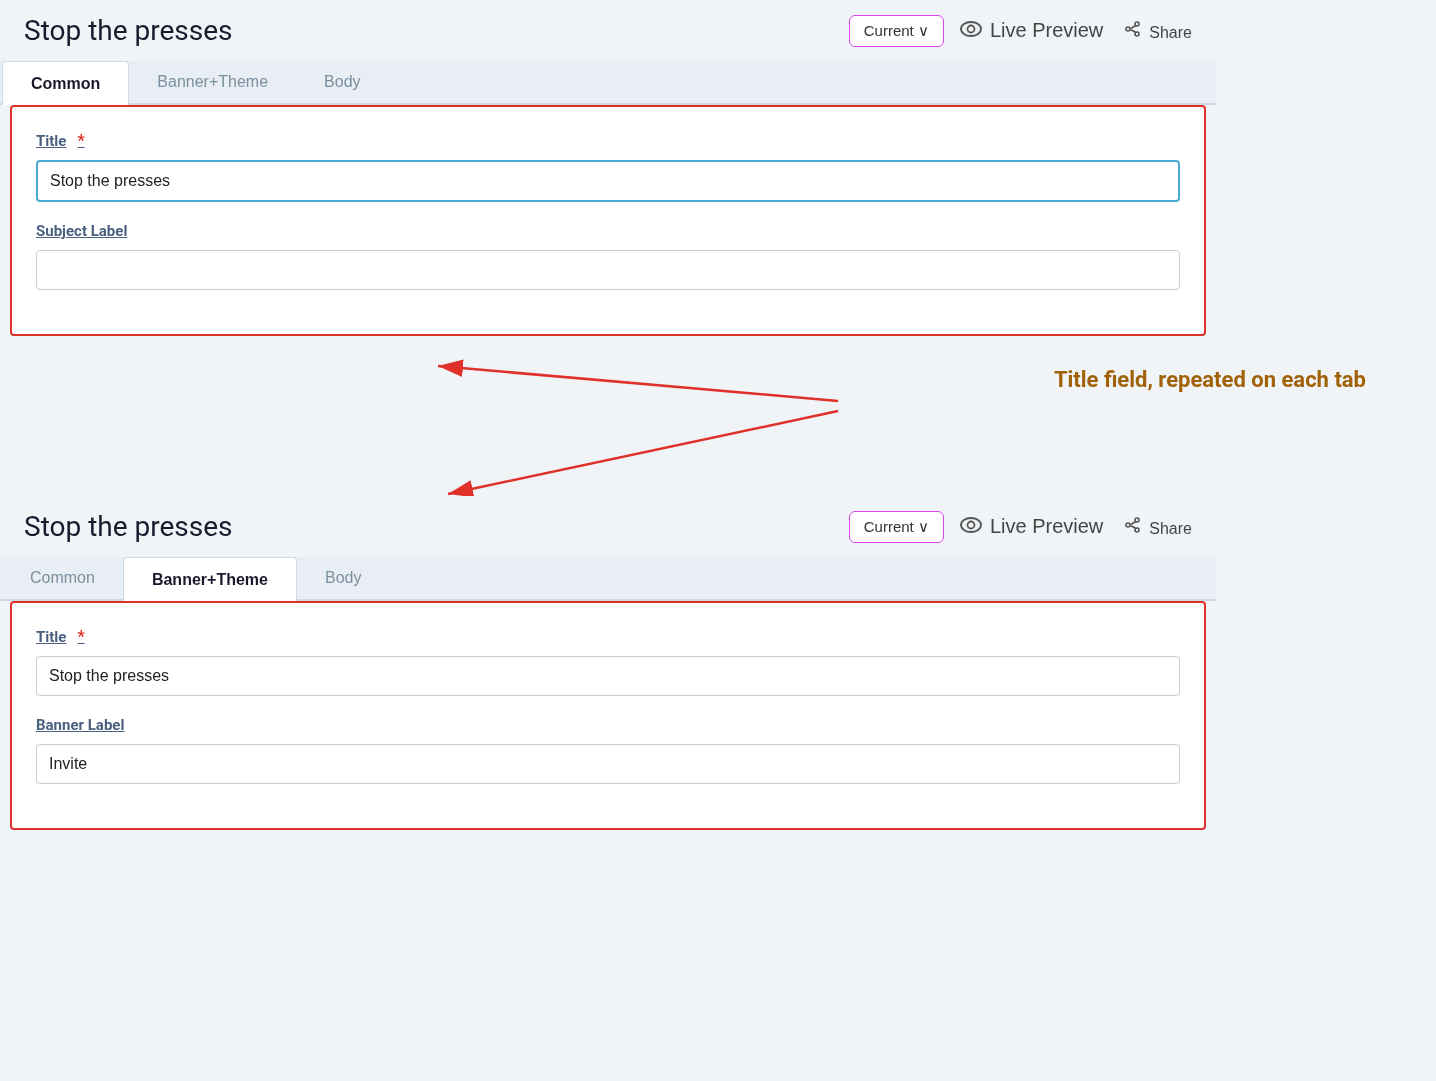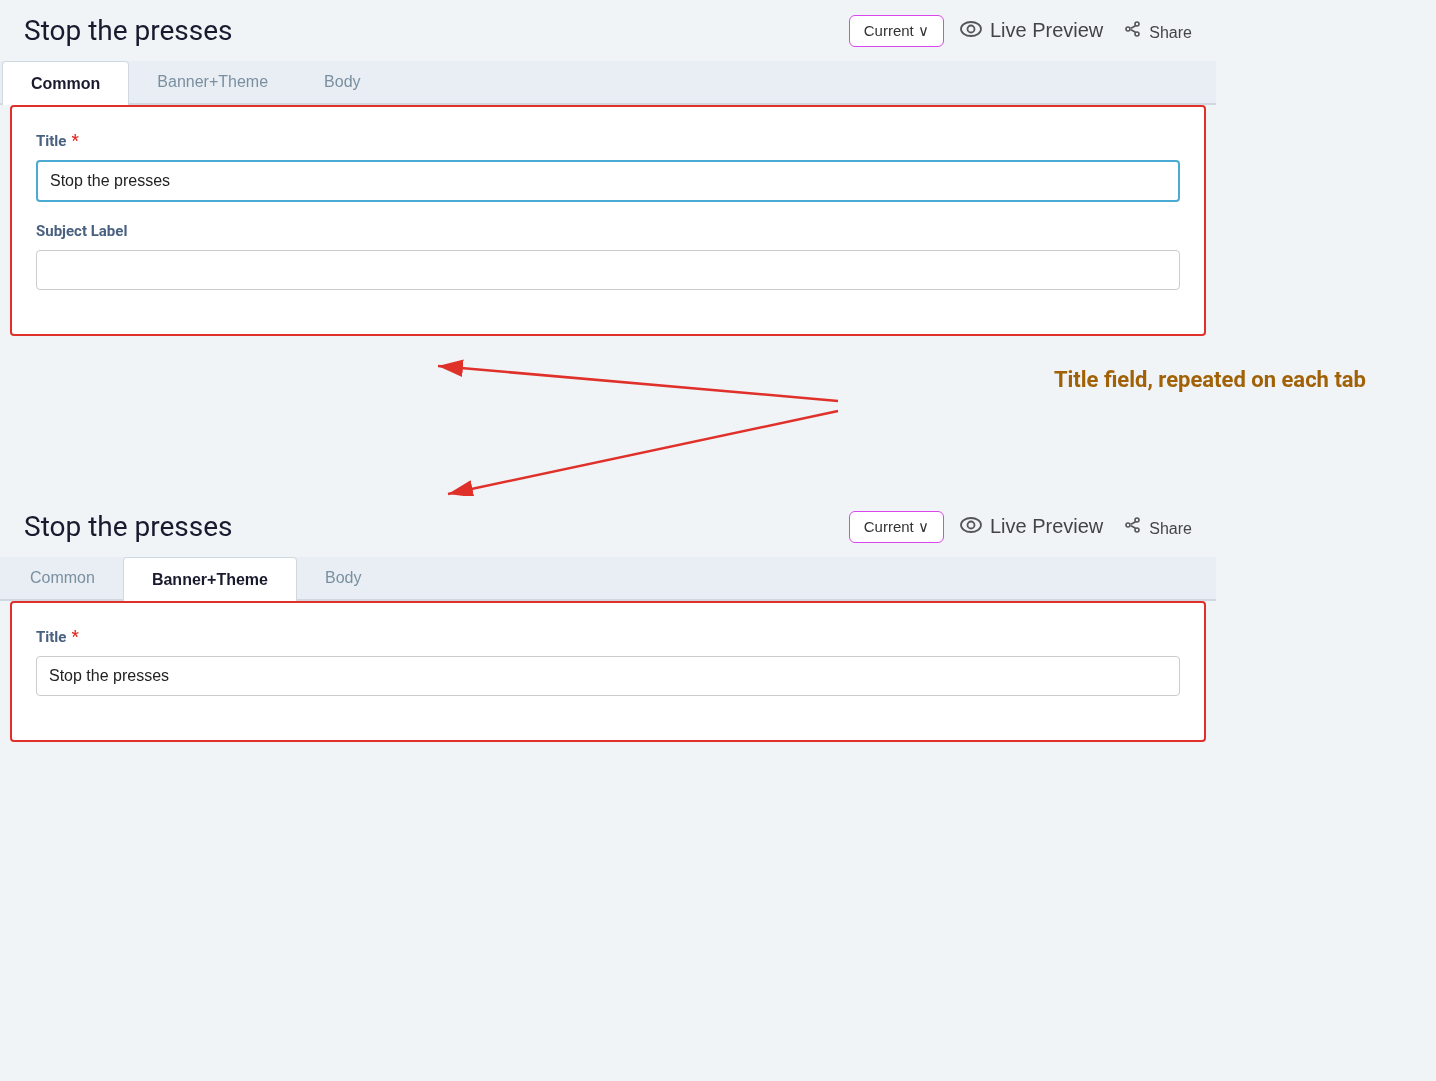--- a/index.html
+++ b/index.html
@@ -108,21 +108,22 @@
     }
 
     
     .field-label {
       font-size: 15px;
       font-weight: 700;
       color: #4a6080;
       margin-bottom: 10px;
       display: flex;
       align-items: flex-end;
-      gap: 5px;
+      gap: 11px;
+      text-decoration: underline;
     }
     .required-star {
       color: #e0302a;
       font-size: 16px;
     }
     .field-input {
       width: 100%;
       padding: 10px 12px;
       font-size: 16px;
       border: 2px solid #4baad4;
@@ -280,15 +281,21 @@
   </div>
 
   <div class="content-area">
     <div class="field-group">
       <div class="field-label">
         <span>Title</span>
         <span class="required-star">*</span>
       </div>
       <input class="field-input plain" type="text" value="Stop the presses" style="">
     </div>
+    <div class="field-group">
+      <div class="field-label">
+        <span>Banner Label</span>
+      </div>
+      <input class="field-input plain" type="text" value="Invite" style="">
+    </div>
   </div>
 
 </div>
 
 </body></html>

